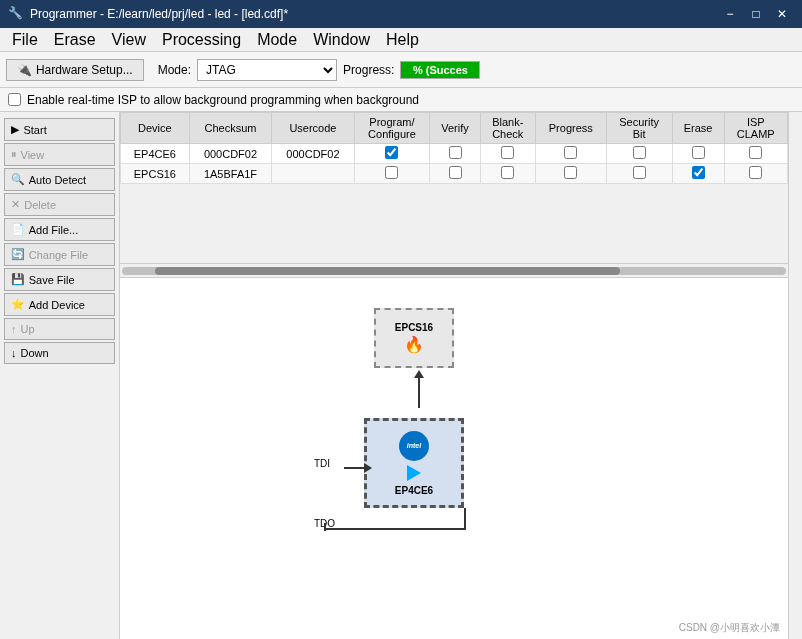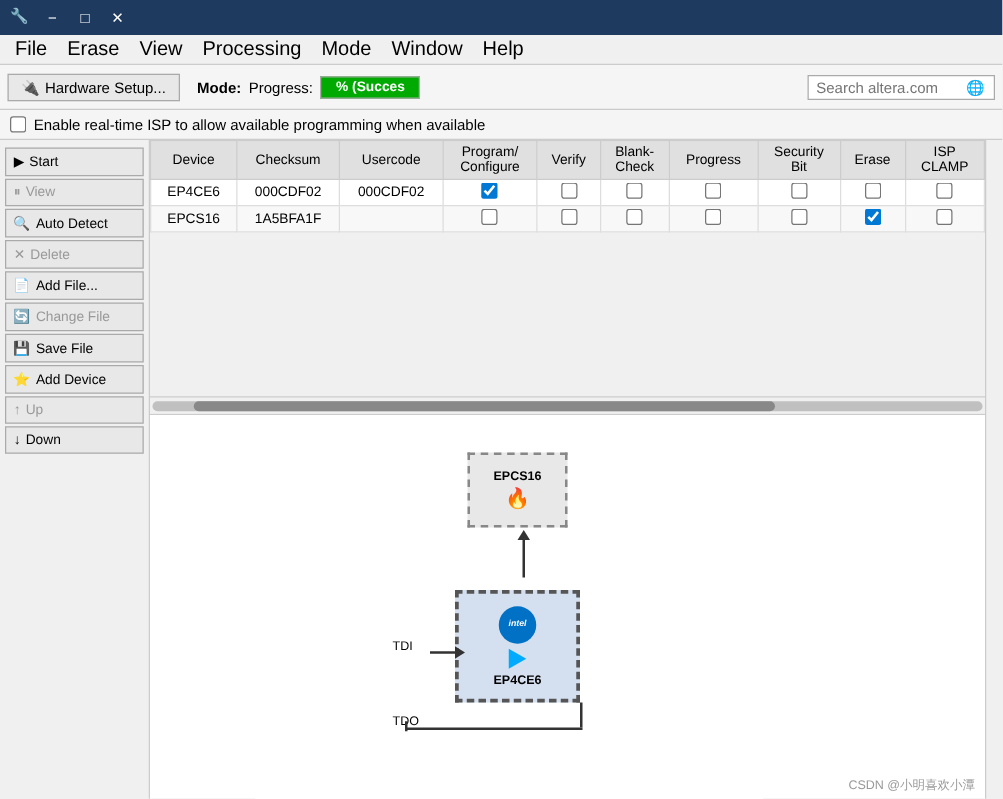--- a/index.html
+++ b/index.html
@@ -56,21 +56,21 @@
       align-items: center;
       gap: 4px;
     }
     .usb-blaster-btn {
       background: #e8e8e8;
       border: 1px solid #aaa;
       padding: 3px 10px;
       cursor: pointer;
       font-size: 12px;
     }
-    .mode-label { font-size: 12px; margin-left: 8px; font-weight: bold; }
+    .mode-label { font-size: 12px; margin-left: 8px; }
     .mode-select {
       border: 1px solid #aaa;
       background: white;
       padding: 2px 4px;
       font-size: 12px;
       width: 140px;
     }
     .search-box {
       margin-left: auto;
       border: 1px solid #aaa;
@@ -139,21 +139,21 @@
     .sidebar-btn.disabled { color: #999; cursor: default; }
 
     .content-area {
       flex: 1;
       display: flex;
       flex-direction: column;
       overflow: hidden;
     }
 
     .table-area {
-      height: 220px;
+      height: 166px;
       border-bottom: 1px solid #ccc;
       overflow: hidden;
       display: flex;
       flex-direction: column;
     }
 
     .device-table {
       flex: 1;
       overflow: auto;
     }
@@ -362,20 +362,21 @@
       width: 14px;
       background: #f0f0f0;
       border-left: 1px solid #ccc;
     }
   </style>
 </head>
 <body>
 
 <div class="title-bar">
   <span class="title-bar-icon">🔧</span>
+  <span class="title-bar-text">Programmer - E:/learn/led/prj/led - led - [led.cdf]*</span>
   <div class="title-bar-controls">
     <button class="title-btn">−</button>
     <button class="title-btn">□</button>
     <button class="title-btn close">✕</button>
   </div>
 </div>
 
 <div class="menu-bar">
   <span class="menu-item">File</span>
   <span class="menu-item">Erase</span>
@@ -385,33 +386,34 @@
   <span class="menu-item">Window</span>
   <span class="menu-item">Help</span>
 </div>
 
 <div class="toolbar">
   <button class="hw-setup-btn">
     <span>🔌</span>
     <span>Hardware Setup...</span>
   </button>
   <span class="mode-label">Mode:</span>
+  <select class="mode-select">
+    <option>JTAG</option>
+    <option>Active Serial</option>
+    <option>Passive Serial</option>
+  </select>
   <span class="progress-label">Progress:</span>
   <div class="progress-bar-container">
     <span>% (Succes</span>
   </div>
-  <div class="search-box">
-    <input class="search-input" type="text" placeholder="Search altera.com" style="">
-    <span>🌐</span>
-  </div>
 </div>
 
 <div class="isp-row">
   <input type="checkbox" class="isp-checkbox" style="">
-  <span>Enable real-time ISP to allow available programming when available</span>
+  <span>Enable real-time ISP to allow background programming when background</span>
 </div>
 
 <div class="main-area">
 
   <div class="sidebar">
     <button class="sidebar-btn">
       <span>▶</span>
       <span>Start</span>
     </button>
     <button class="sidebar-btn disabled">

